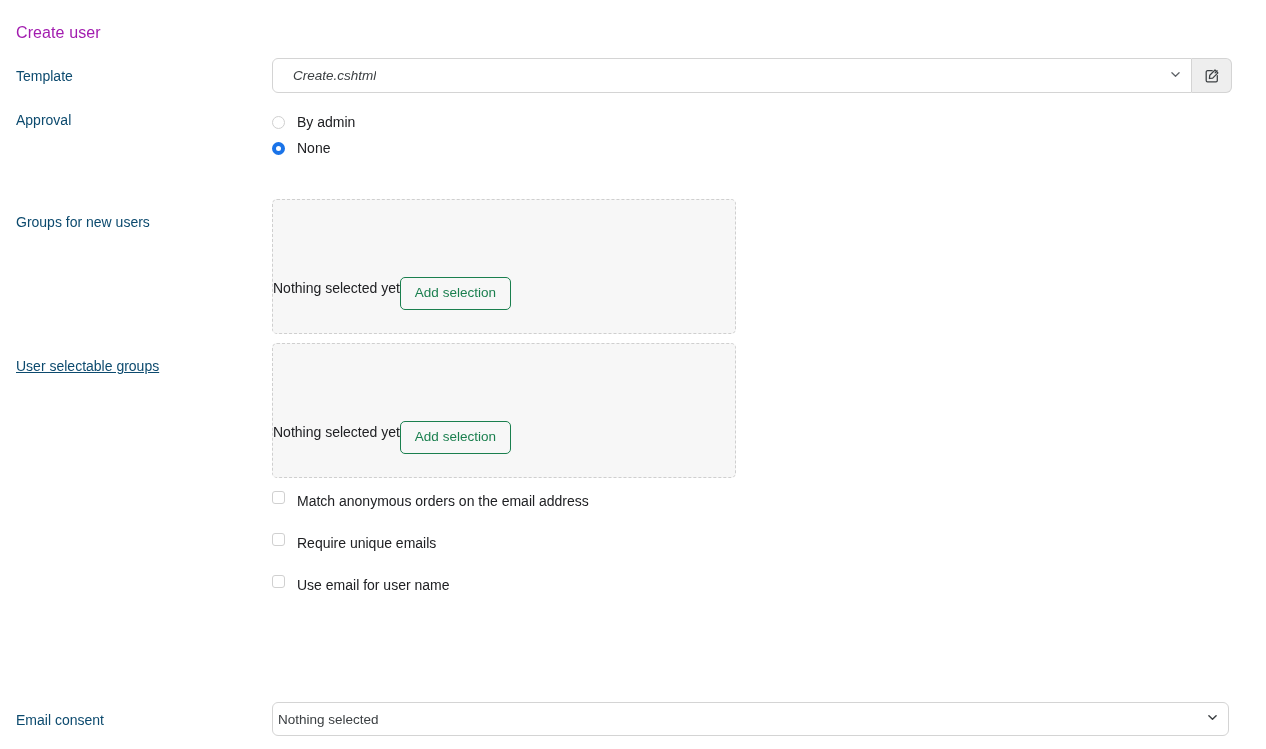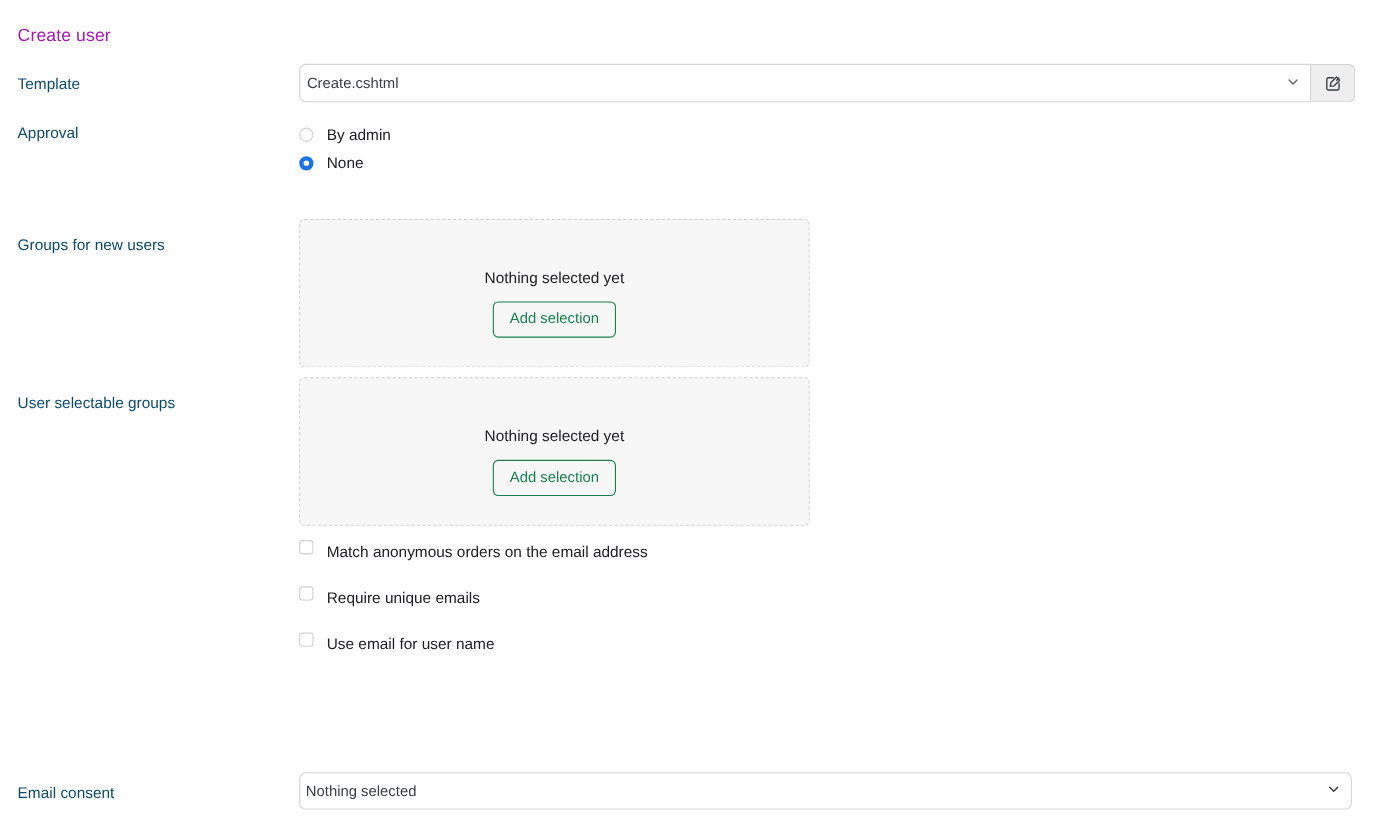--- a/index.html
+++ b/index.html
@@ -54,24 +54,25 @@
     align-items: stretch;
   }
   .select-box {
     flex: 1 1 auto;
     position: relative;
     background: #ffffff;
     border: 1px solid #d4d4d4;
     border-radius: 6px 0 0 6px;
     display: flex;
     align-items: center;
-    padding: 0 28px 0 6px;
+    padding: 0 28px 0 20px;
     font-size: 13.5px;
     color: #3c4043;
     cursor: pointer;
+    font-style: italic;
   }
   .select-box .sel-value {
     white-space: nowrap;
     overflow: hidden;
     text-overflow: ellipsis;
   }
   .chev {
     position: absolute;
     right: 11px;
     top: 50%;
@@ -131,21 +132,21 @@
 
   
   .dashed-panel {
     position: absolute;
     left: 272px;
     width: 464px;
     border: 1px dashed #cfcfcf;
     border-radius: 5px;
     background: #f7f7f7;
     display: flex;
-    flex-direction: column;
+    flex-direction: row;
     align-items: center;
   }
   .dashed-panel .empty-text {
     font-size: 14px;
     color: #202124;
     line-height: 20px;
   }
   .add-sel-btn {
     margin-top: 12px;
     padding: 7px 14px 8px;
@@ -251,21 +252,21 @@
       <span class="radio-label">None</span>
     </div>
   </div>
 
   <div class="row-label" style="top:212px;">Groups for new users</div>
   <div class="dashed-panel" id="panel-groups-new">
     <div class="empty-text">Nothing selected yet</div>
     <button class="add-sel-btn">Add selection</button>
   </div>
 
-  <div class="row-label" style="top:356px;">User selectable groups</div>
+  <div class="row-label" style="top:356px;text-decoration:underline;">User selectable groups</div>
   <div class="dashed-panel" id="panel-user-sel">
     <div class="empty-text">Nothing selected yet</div>
     <button class="add-sel-btn">Add selection</button>
   </div>
 
   <div class="checkbox-list">
     <div class="checkbox-item">
       <span class="cb-mark"></span>
       <span class="cb-label">Match anonymous orders on the email address</span>
     </div>

